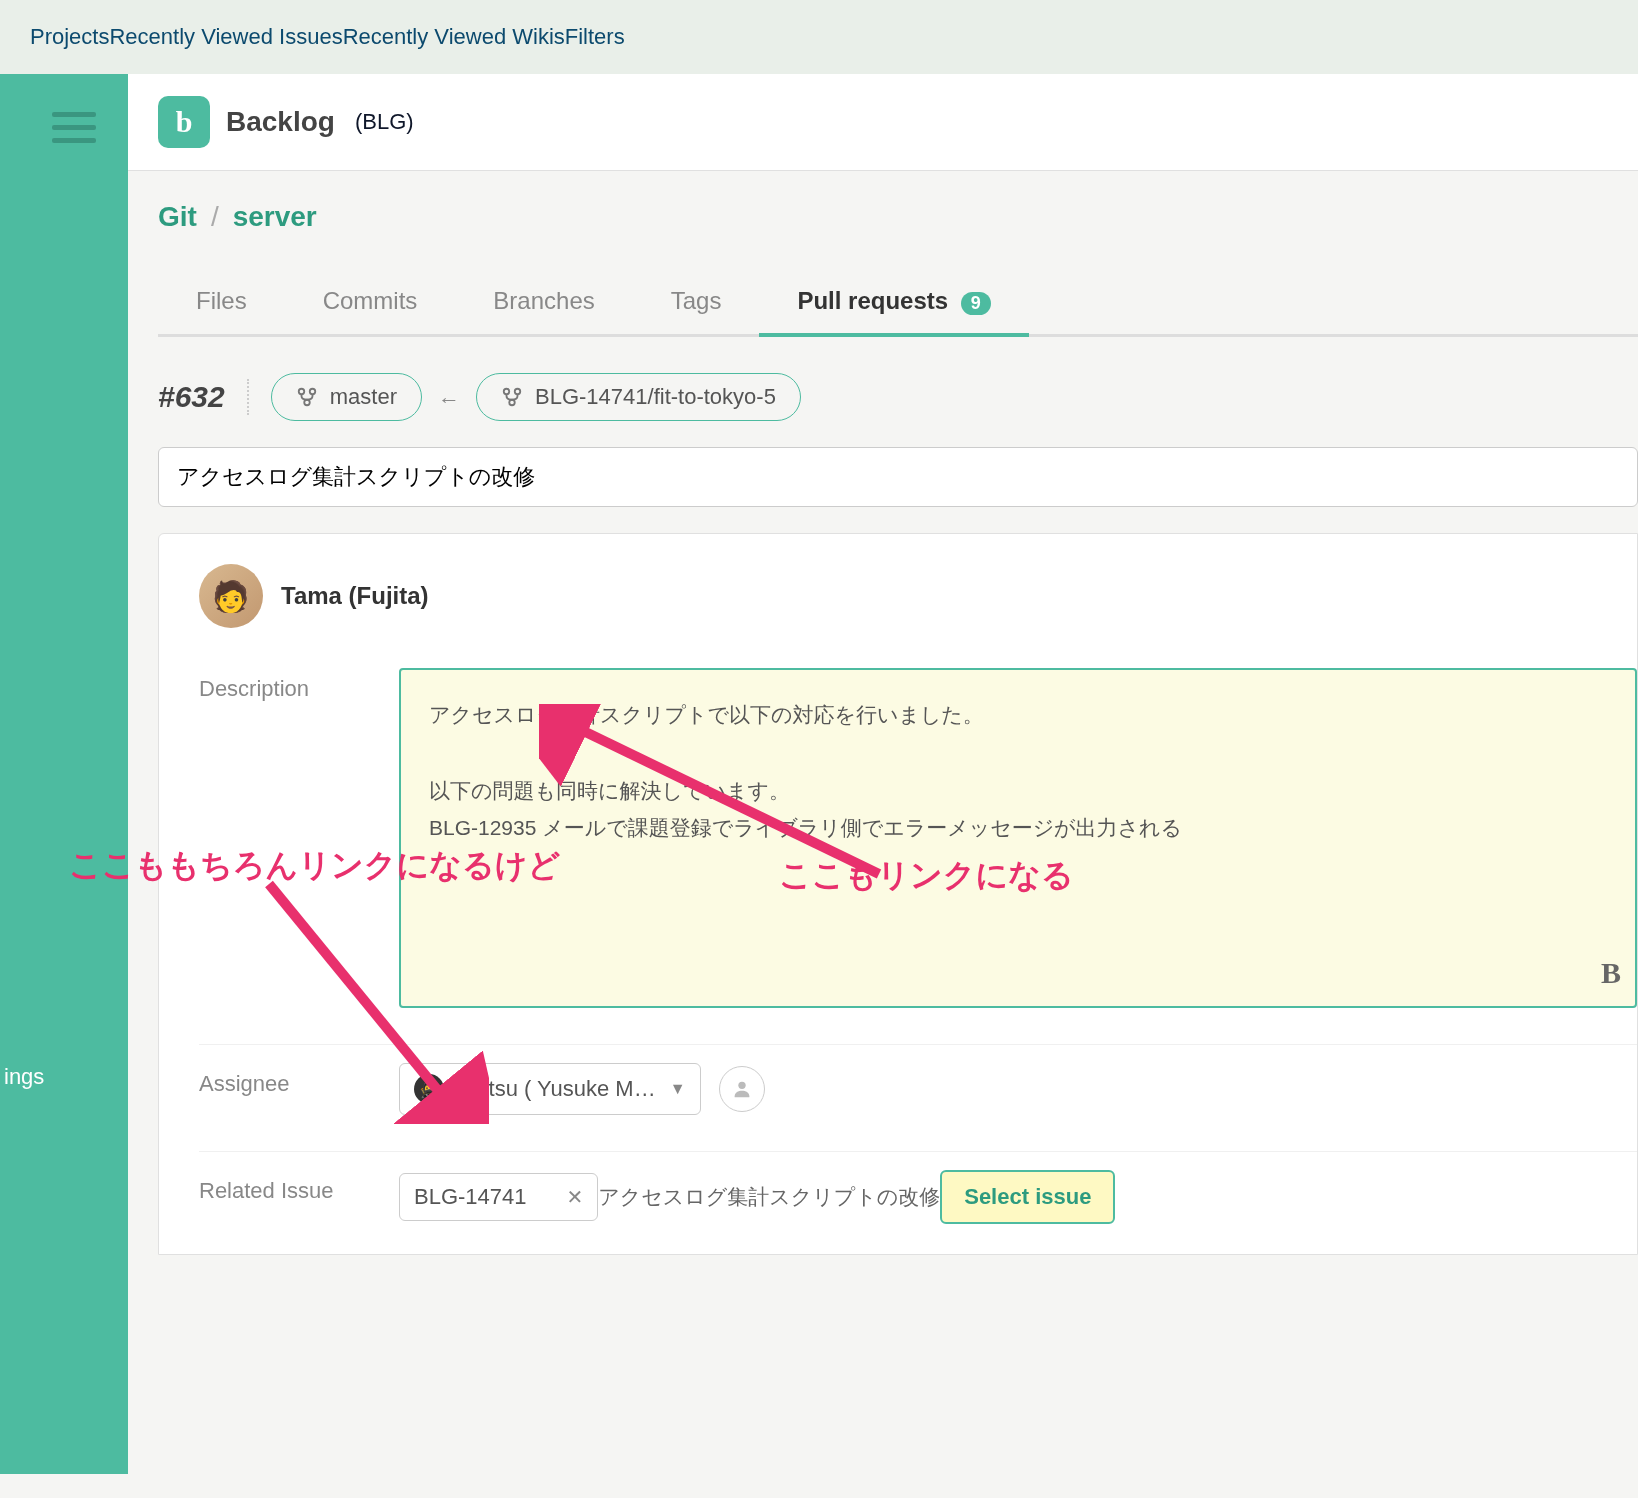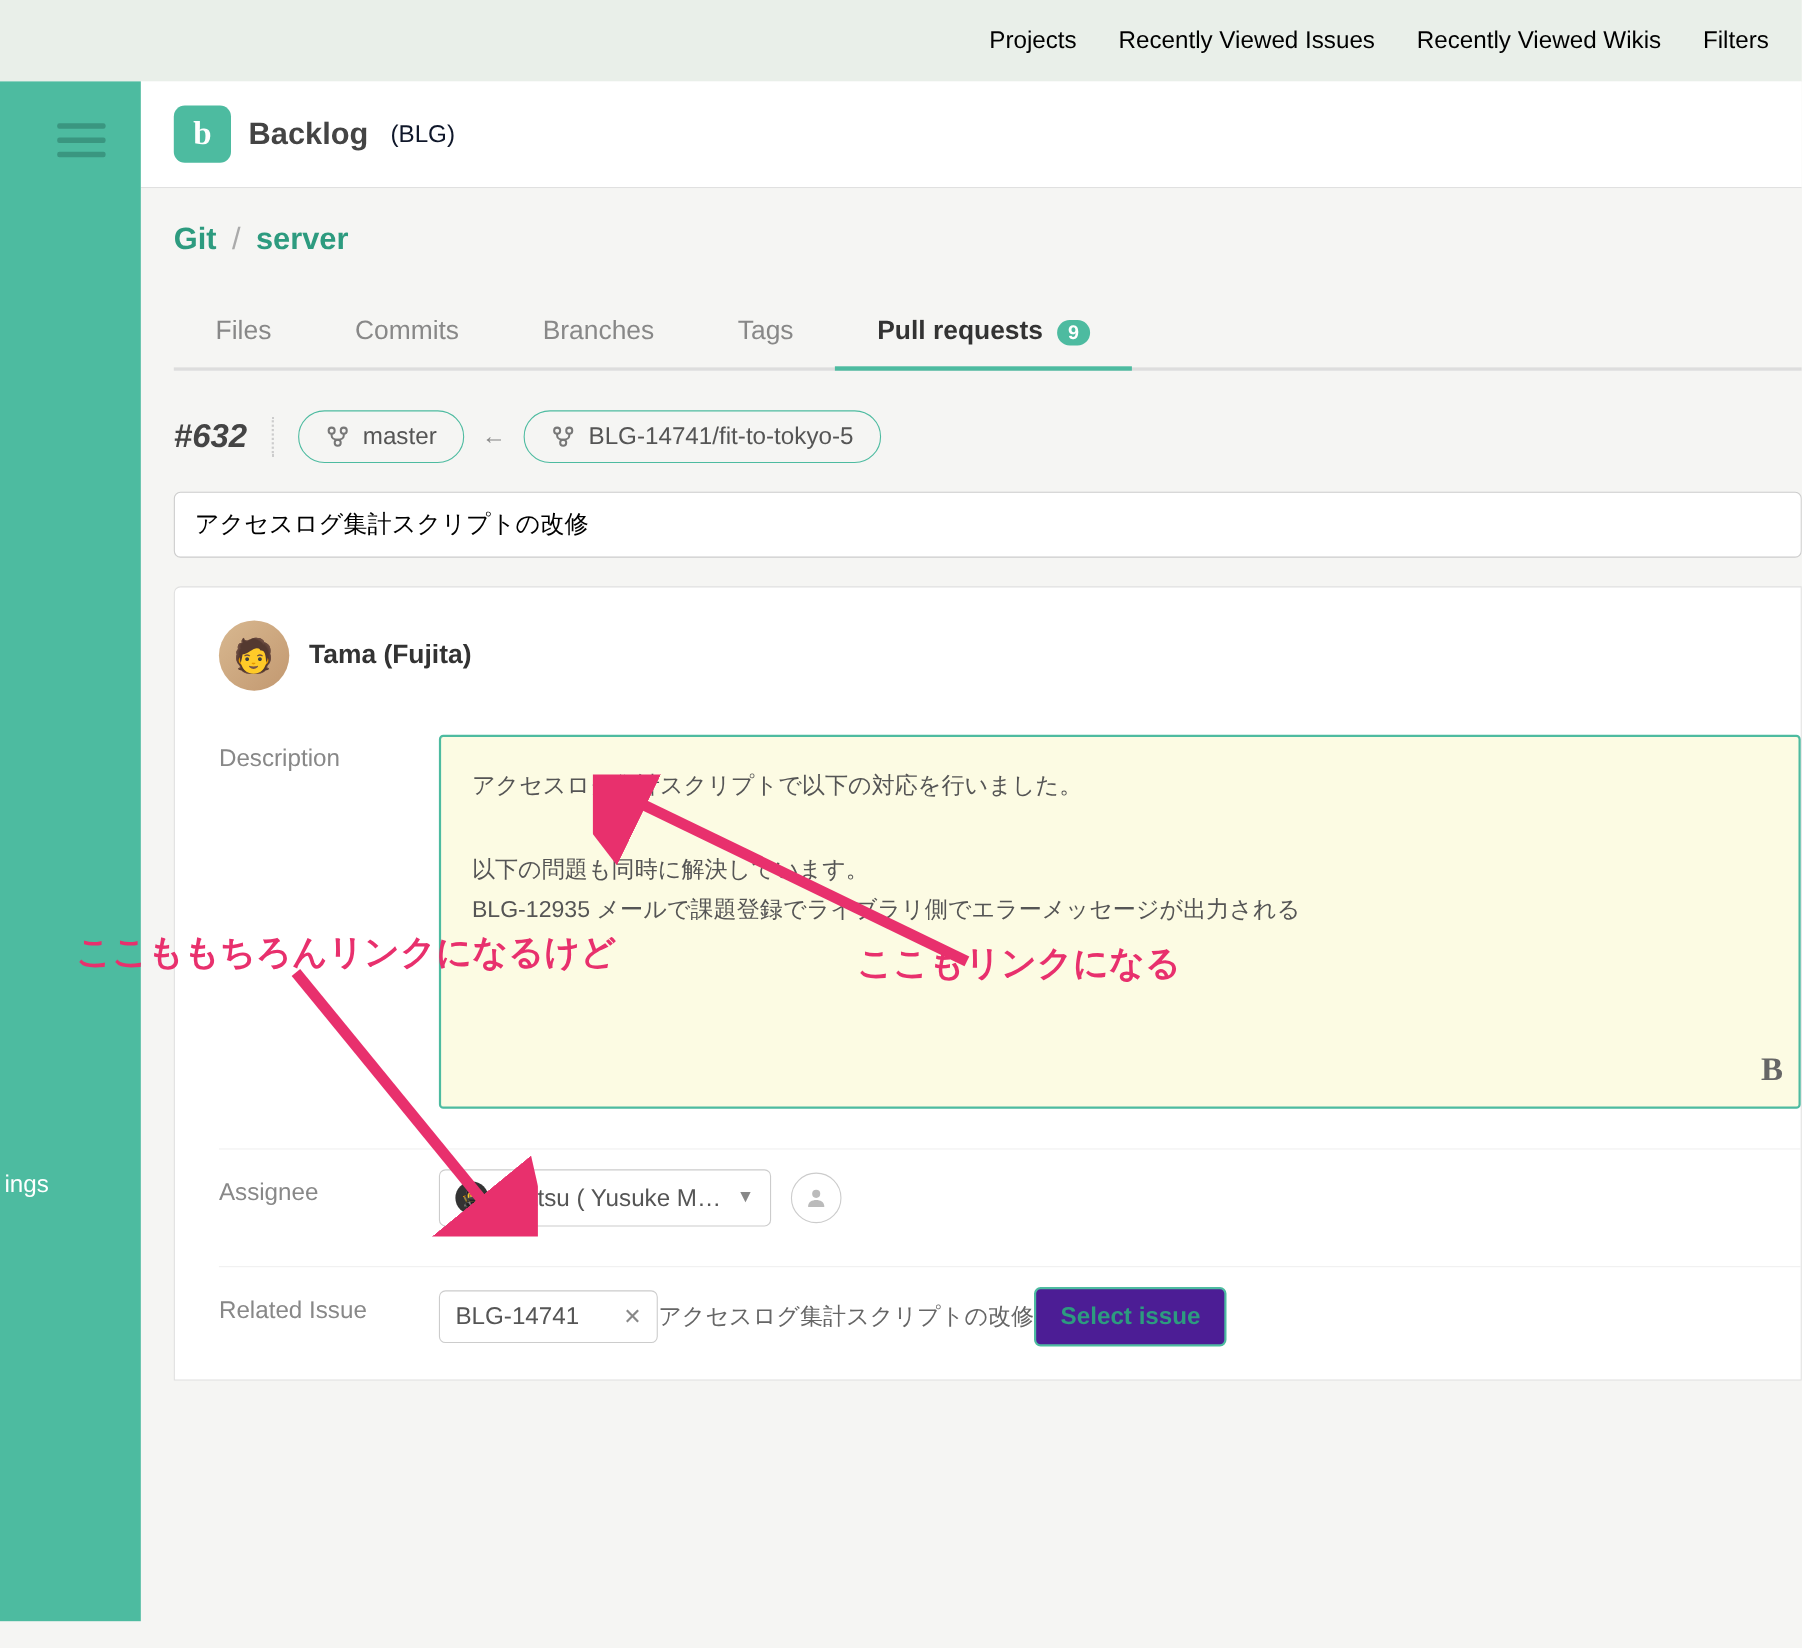--- a/index.html
+++ b/index.html
@@ -6,24 +6,22 @@
 body {
   font-family: -apple-system, BlinkMacSystemFont, "Segoe UI", Helvetica, Arial, sans-serif;
   background: #f5f5f3;
   color: #444;
   width: 1638px;
 }
 .topbar {
   background: #e9efe9;
   padding: 24px 30px;
   display: flex;
-  gap: 38px;
   font-size: 22px;
-  color: #000000;
-  justify-content: flex-end;
+  color: #0c4a6e;
 }
 .topbar span { cursor: pointer; }
 .layout { display: flex; }
 .leftcol {
   width: 128px;
   background: #4dbba0;
   min-height: 1400px;
   position: relative;
 }
 .hamburger {
@@ -182,21 +180,21 @@
 .issue-chip {
   border: 1px solid #ccc; border-radius: 6px;
   padding: 10px 14px;
   display: flex; align-items: center; gap: 40px;
   font-size: 22px; color: #555;
 }
 .issue-chip .x { color: #888; cursor: pointer; font-size: 20px; }
 .issue-title { font-size: 21px; color: #666; }
 .select-issue-btn {
   border: 2px solid #4dbba0; color: #2d9b7f;
-  background: #4c1d95; border-radius: 6px;
+  background: #fef9c3; border-radius: 6px;
   padding: 12px 22px; font-size: 22px; font-weight: 700;
   cursor: pointer;
 }
 
 .anno {
   position: absolute;
   font-size: 32px;
   font-weight: 700;
   color: #e8306d;
   pointer-events: none;

